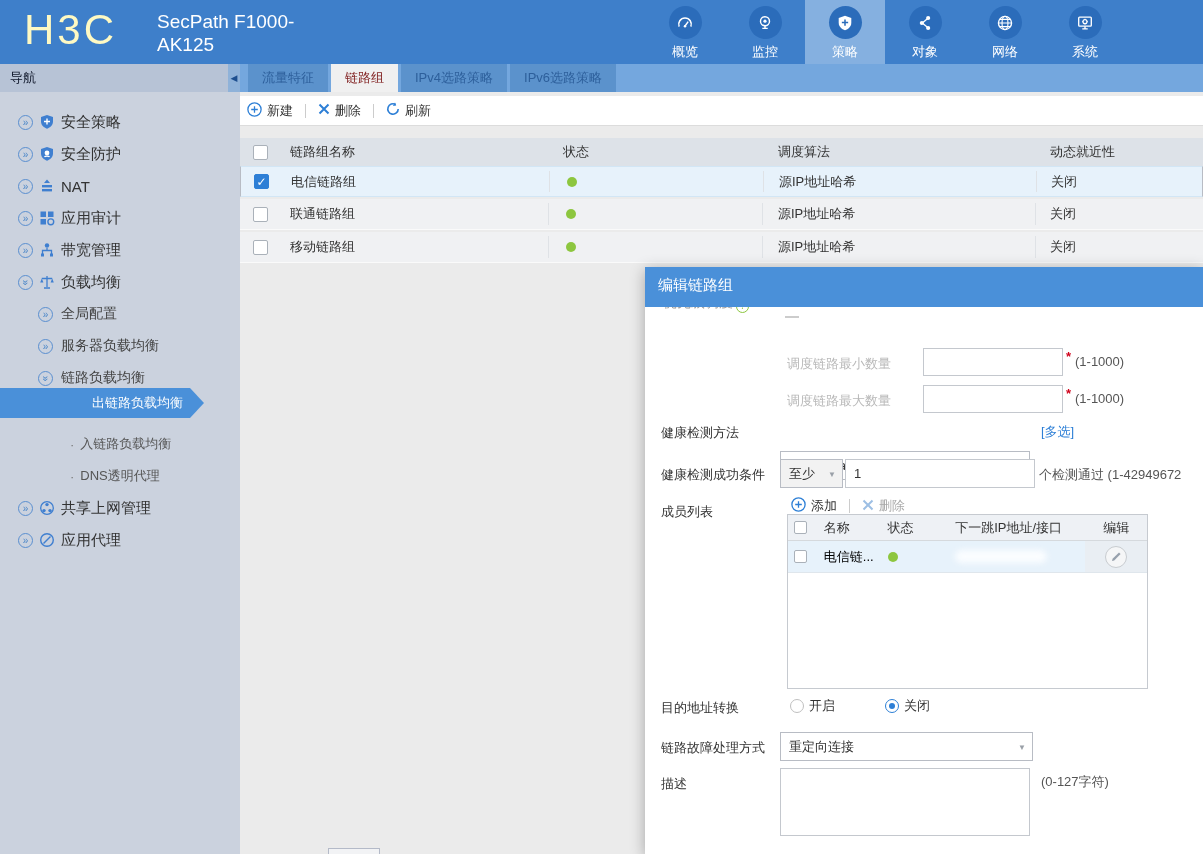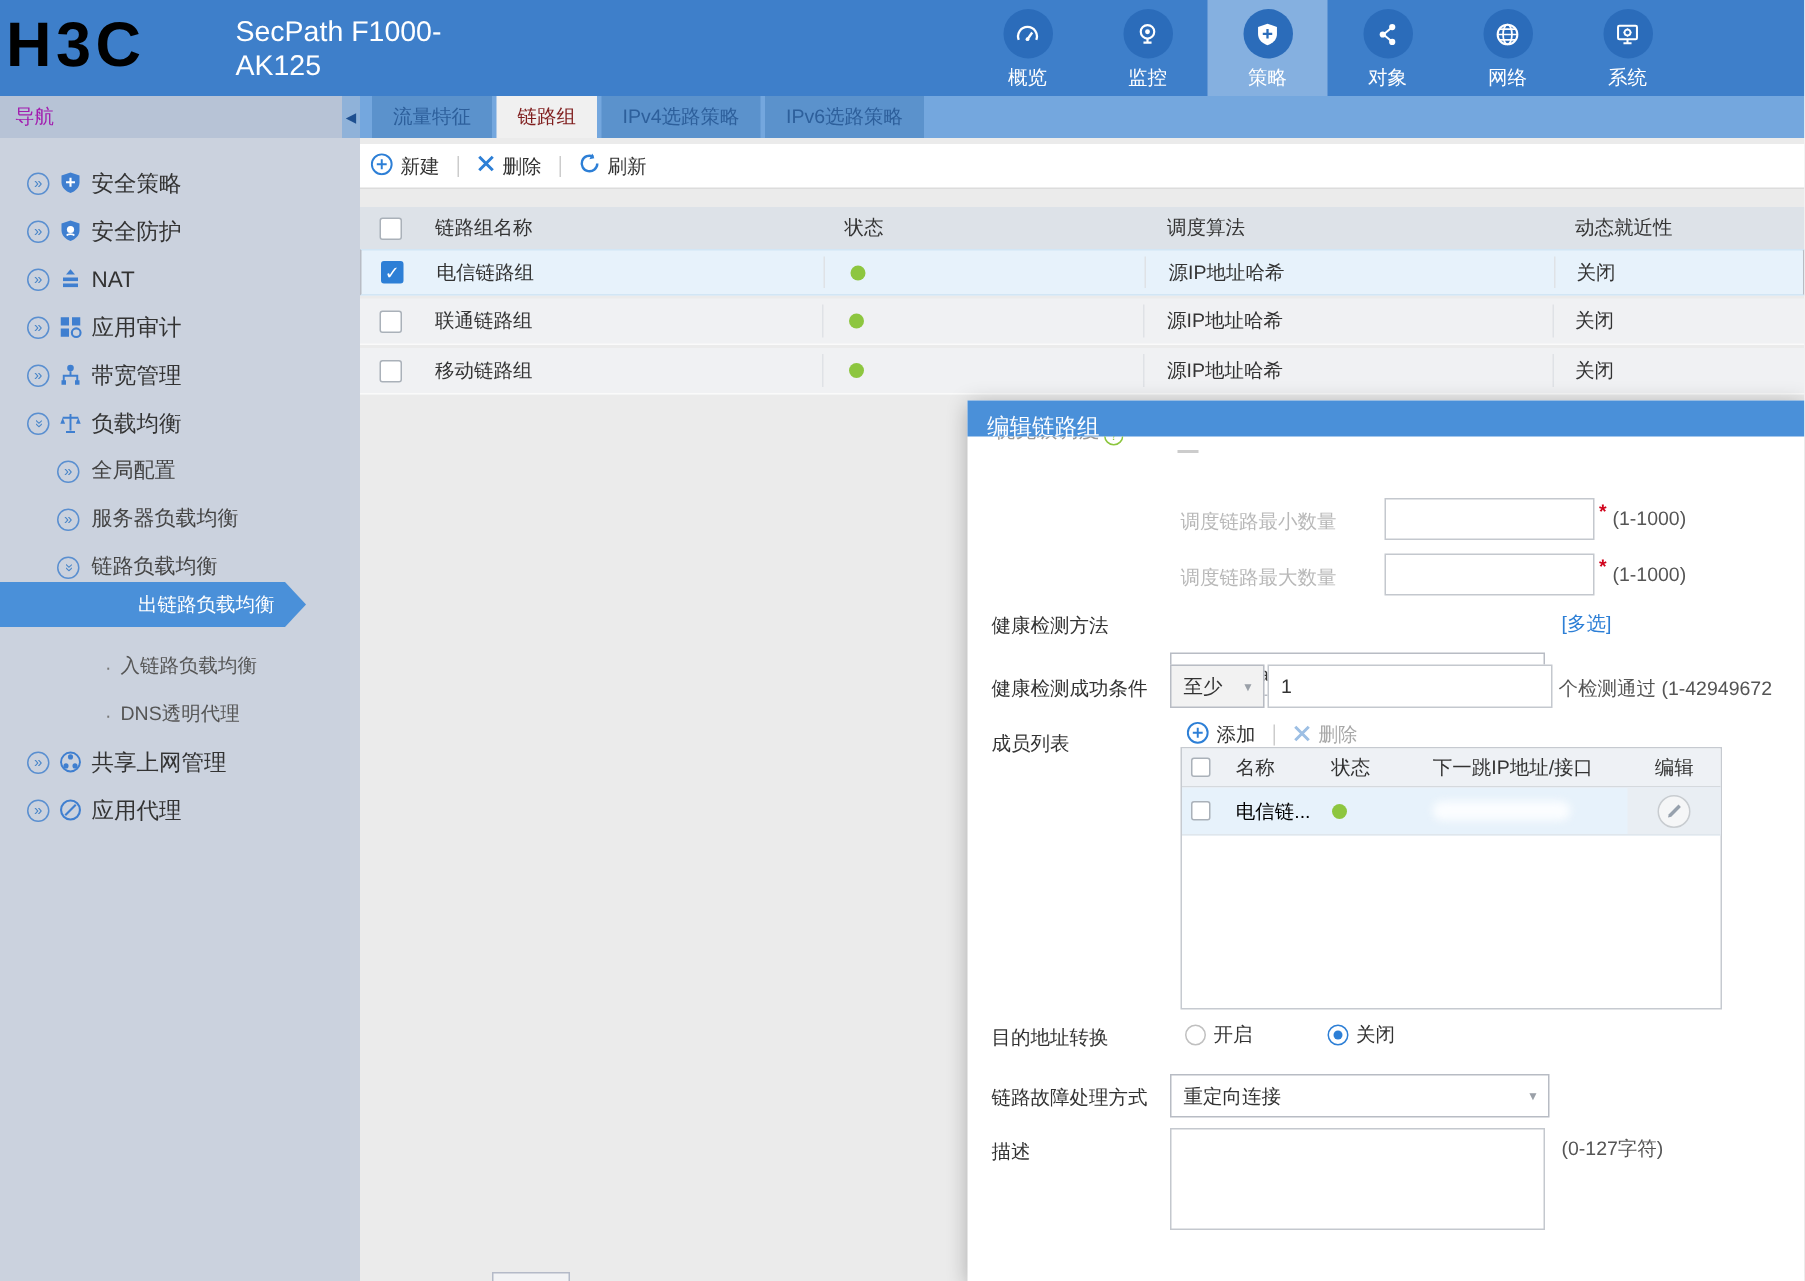--- a/index.html
+++ b/index.html
@@ -2,30 +2,30 @@
 <html><head>
 <meta charset="utf-8">
 <style>
   * { margin:0; padding:0; box-sizing:border-box; }
   body { font-family:"Liberation Sans","DejaVu Sans",sans-serif; }
   .screen { position:relative; width:1203px; height:854px; overflow:hidden; background:#ebebeb; }
   .abs { position:absolute; }
 
   
   .hdr { left:0; top:0; width:1203px; height:64px; background:#3e7fca; }
-  .logo { left:4px; top:6px; color:#000000; font-size:42px; font-weight:700; letter-spacing:3px; }
+  .logo { left:24px; top:6px; color:#fef9c3; font-size:42px; font-weight:400; letter-spacing:3px; }
   .device { left:157px; top:10px; color:#fff; font-size:19px; line-height:23px; font-weight:400; }
   .topnav { left:645px; top:0; height:64px; display:flex; }
   .topnav-item { width:80px; height:64px; display:flex; flex-direction:column; align-items:center; padding-top:6px; cursor:pointer; }
   .topnav-item.active { background:#85b0e0; }
   .icon-circle { width:33px; height:33px; border-radius:50%; background:#2b6cba; display:flex; align-items:center; justify-content:center; }
   .topnav-label { color:#fff; font-size:13px; margin-top:4px; }
 
   
-  .side-hdr { left:0; top:64px; width:228px; height:28px; background:#b7c3d6; color:#a21caf; font-size:13px; line-height:28px; padding-left:10px; }
+  .side-hdr { left:0; top:64px; width:228px; height:28px; background:#b7c3d6; color:#0f172a; font-size:13px; line-height:28px; padding-left:10px; }
   .collapse-btn { left:228px; top:64px; width:12px; height:28px; background:#8fb2d9; color:#1e4f8f; font-size:9px; line-height:28px; text-align:center; cursor:pointer; }
   .tabstrip { left:240px; top:64px; width:963px; height:28px; background:#74a7de; display:flex; padding-left:8px; }
   .tab { height:28px; line-height:28px; padding:0 14px; margin-right:3px; background:#5b92cc; color:#2d5f9b; font-size:13px; cursor:pointer; white-space:nowrap; }
   .tab.active { background:#f0f0f0; color:#7f1d1d; }
 
   
   .sidebar { left:0; top:92px; width:240px; height:762px; background:#cbd2de; }
   .nav-item { position:absolute; left:0; width:240px; height:28px; display:flex; align-items:center; cursor:pointer; }
   .nav-item .chev { width:15px; height:15px; border:1px solid #5a8fd0; border-radius:50%; color:#4a86c8; font-size:10px; line-height:13px; text-align:center; flex:none; }
   .nav-item .chev.open { transform:rotate(90deg); }
@@ -49,21 +49,21 @@
   .trow.sel { background:#e7f2fb; border-top:1px solid #d2e6f5; border-bottom:1px solid #d2e6f5; }
   .trow.norm { background:#f0f1f3; border-bottom:1px solid #fafafa; }
   .cell { position:absolute; top:0; height:100%; display:flex; align-items:center; }
   .vline { position:absolute; top:4px; bottom:4px; width:1px; background:#dfe2e6; }
   .gdot { width:10px; height:10px; border-radius:50%; background:#8dc63f; }
   .cbx { width:15px; height:15px; border:1px solid #aab1b9; background:#fff; border-radius:2px; flex:none; }
   .cbx.on { background:#2d7fd6; border-color:#2d7fd6; color:#fff; font-size:12px; line-height:14px; text-align:center; }
 
   
   .dialog { left:645px; top:267px; width:558px; height:587px; background:#fff; box-shadow:0 3px 14px rgba(0,0,0,.3); }
-  .dlg-title { height:24px; background:#4a90d9; color:#fff; font-size:15px; line-height:36px; padding-left:13px; }
+  .dlg-title { height:40px; background:#4a90d9; color:#fff; font-size:15px; line-height:36px; padding-left:13px; }
   .dlg-body { position:relative; height:551px; overflow:hidden; }
   .flabel { position:absolute; font-size:13px; color:#333; }
   .flabel.dis { color:#b8b8b8; }
   .inp { position:absolute; background:#fff; border:1px solid #c4c8ce; font-size:13px; color:#333; padding:0 8px; line-height:26px; }
   .sel { position:absolute; background:#fff; border:1px solid #b8bcc4; font-size:13px; color:#333; padding:0 24px 0 8px; line-height:27px; cursor:pointer; }
   .sel .arr, .inp .arr { position:absolute; right:6px; top:50%; transform:translateY(-50%); font-size:8px; color:#9aa0a8; }
   .star { position:absolute; color:#d0021b; font-size:13px; font-weight:bold; }
   .hint { position:absolute; font-size:13px; color:#555; white-space:nowrap; }
   .blu { color:#2d7fd6; }
   .radio { width:14px; height:14px; border-radius:50%; border:1px solid #c0c0c0; background:#fff; display:inline-block; vertical-align:-3px; margin-right:5px; }

